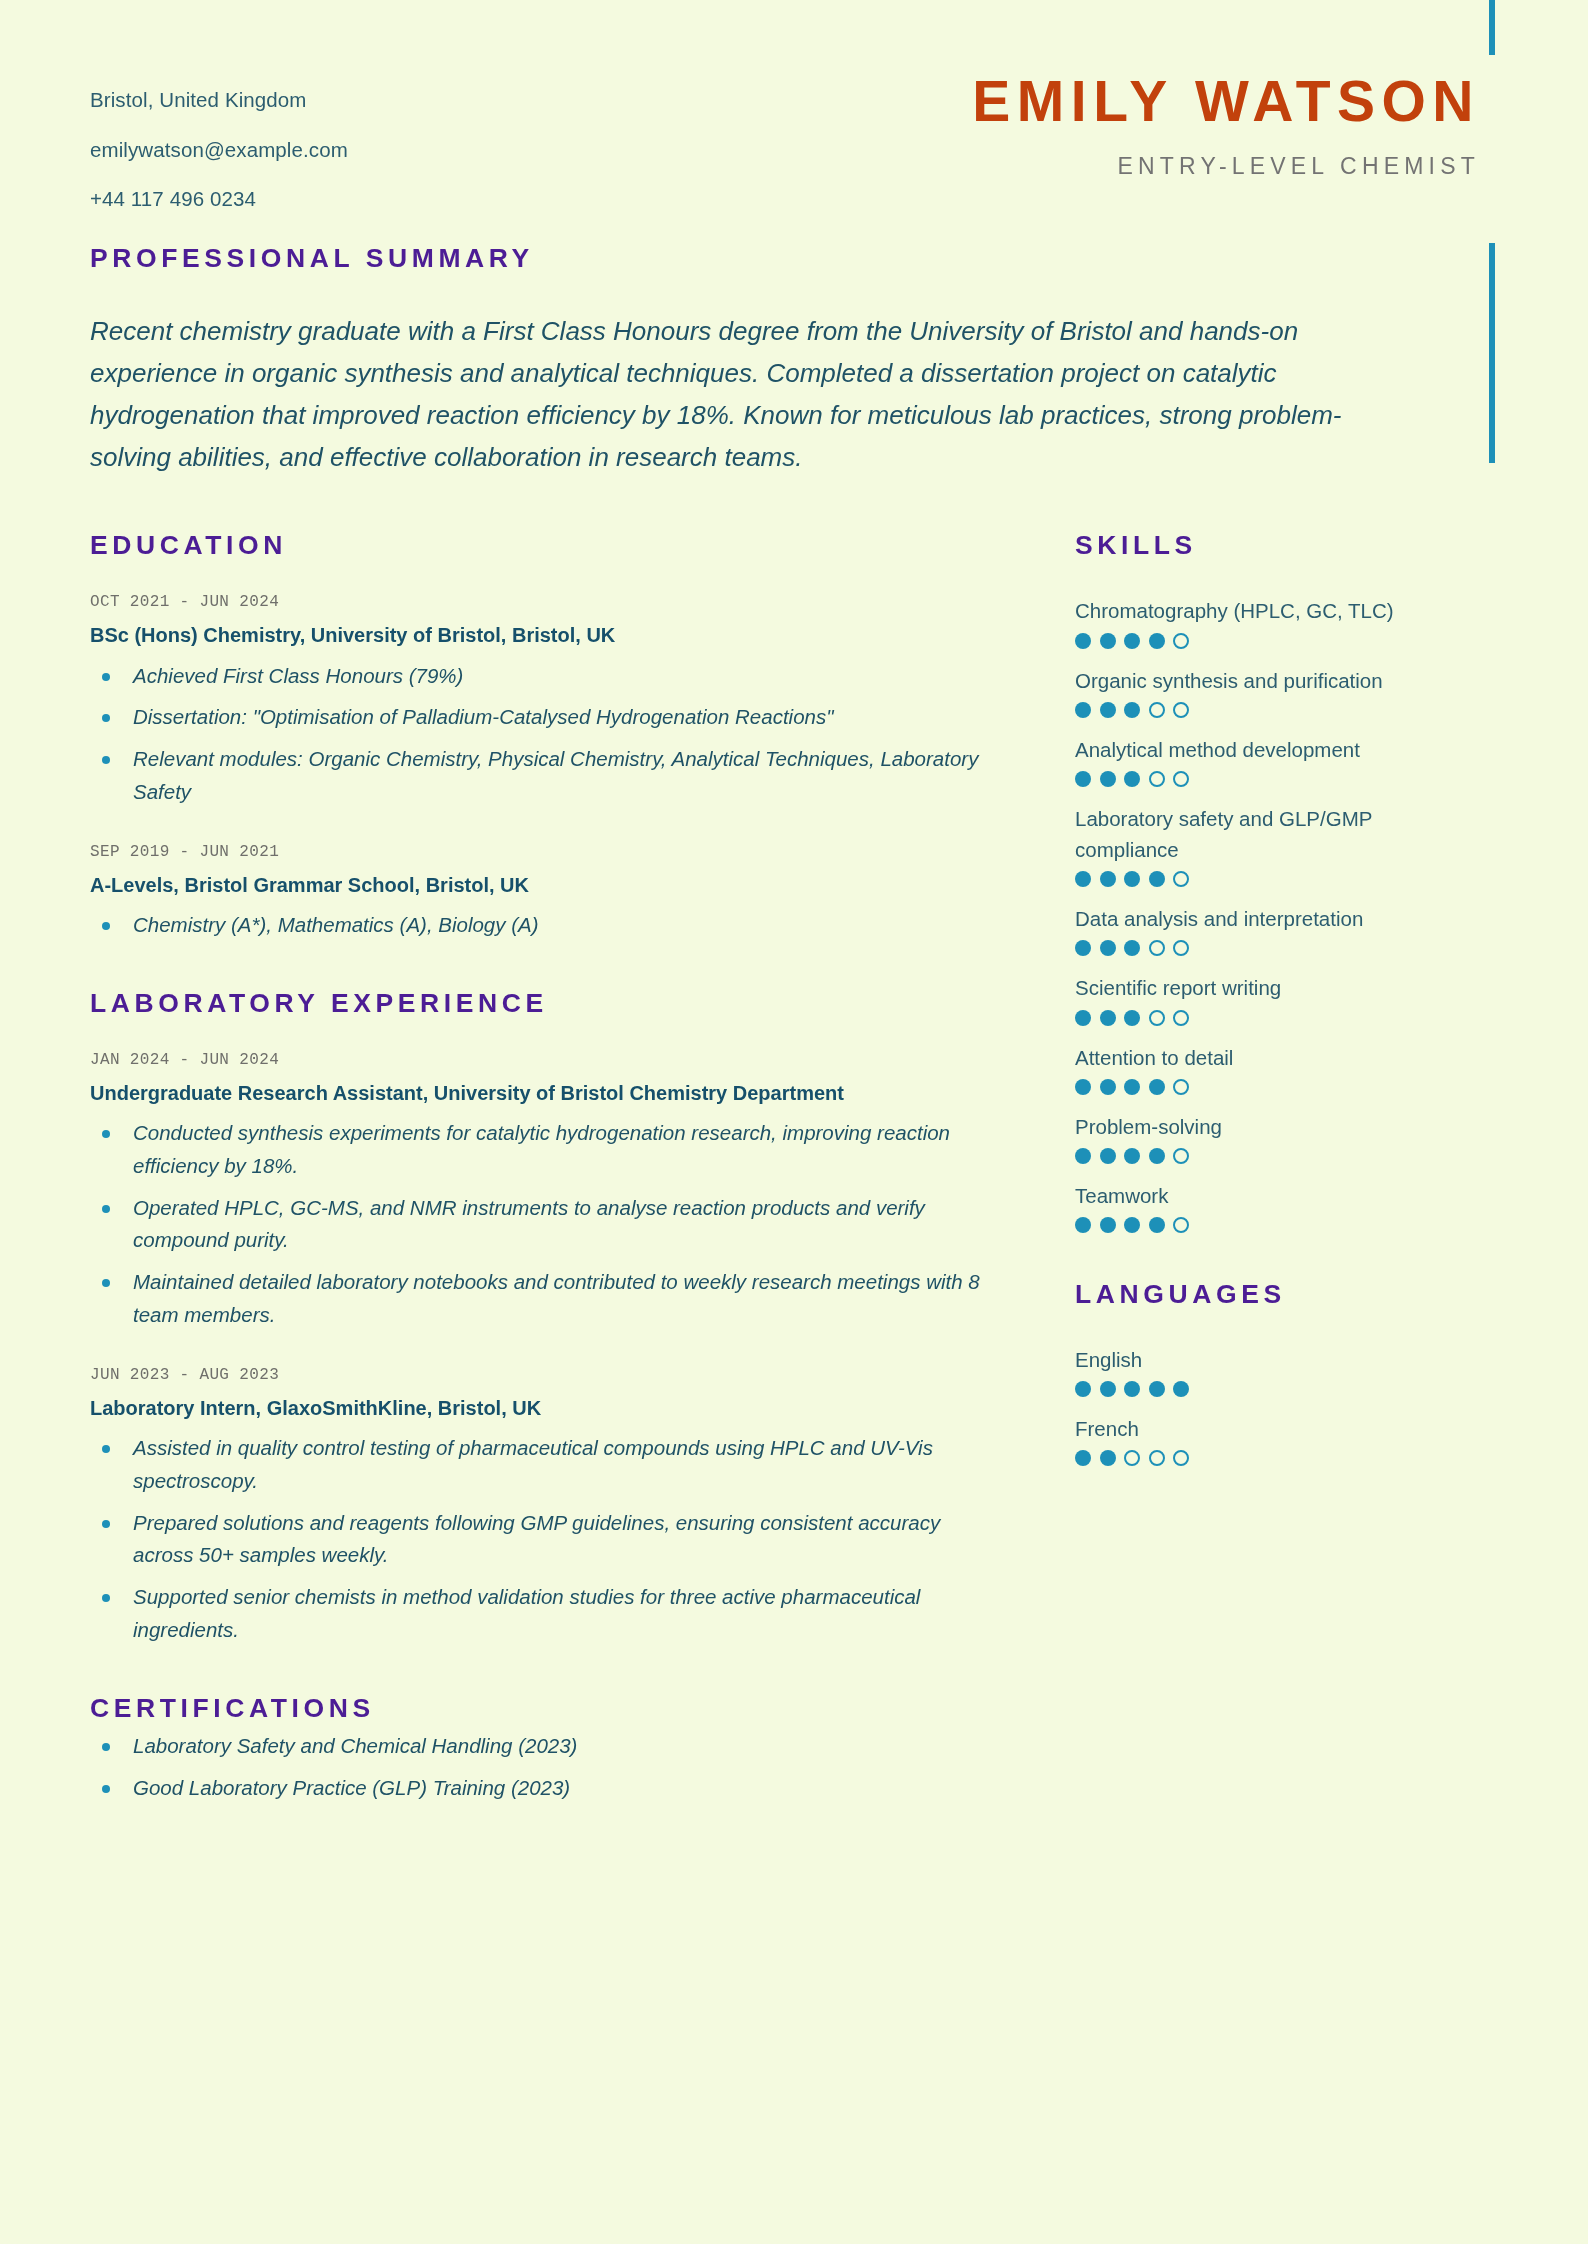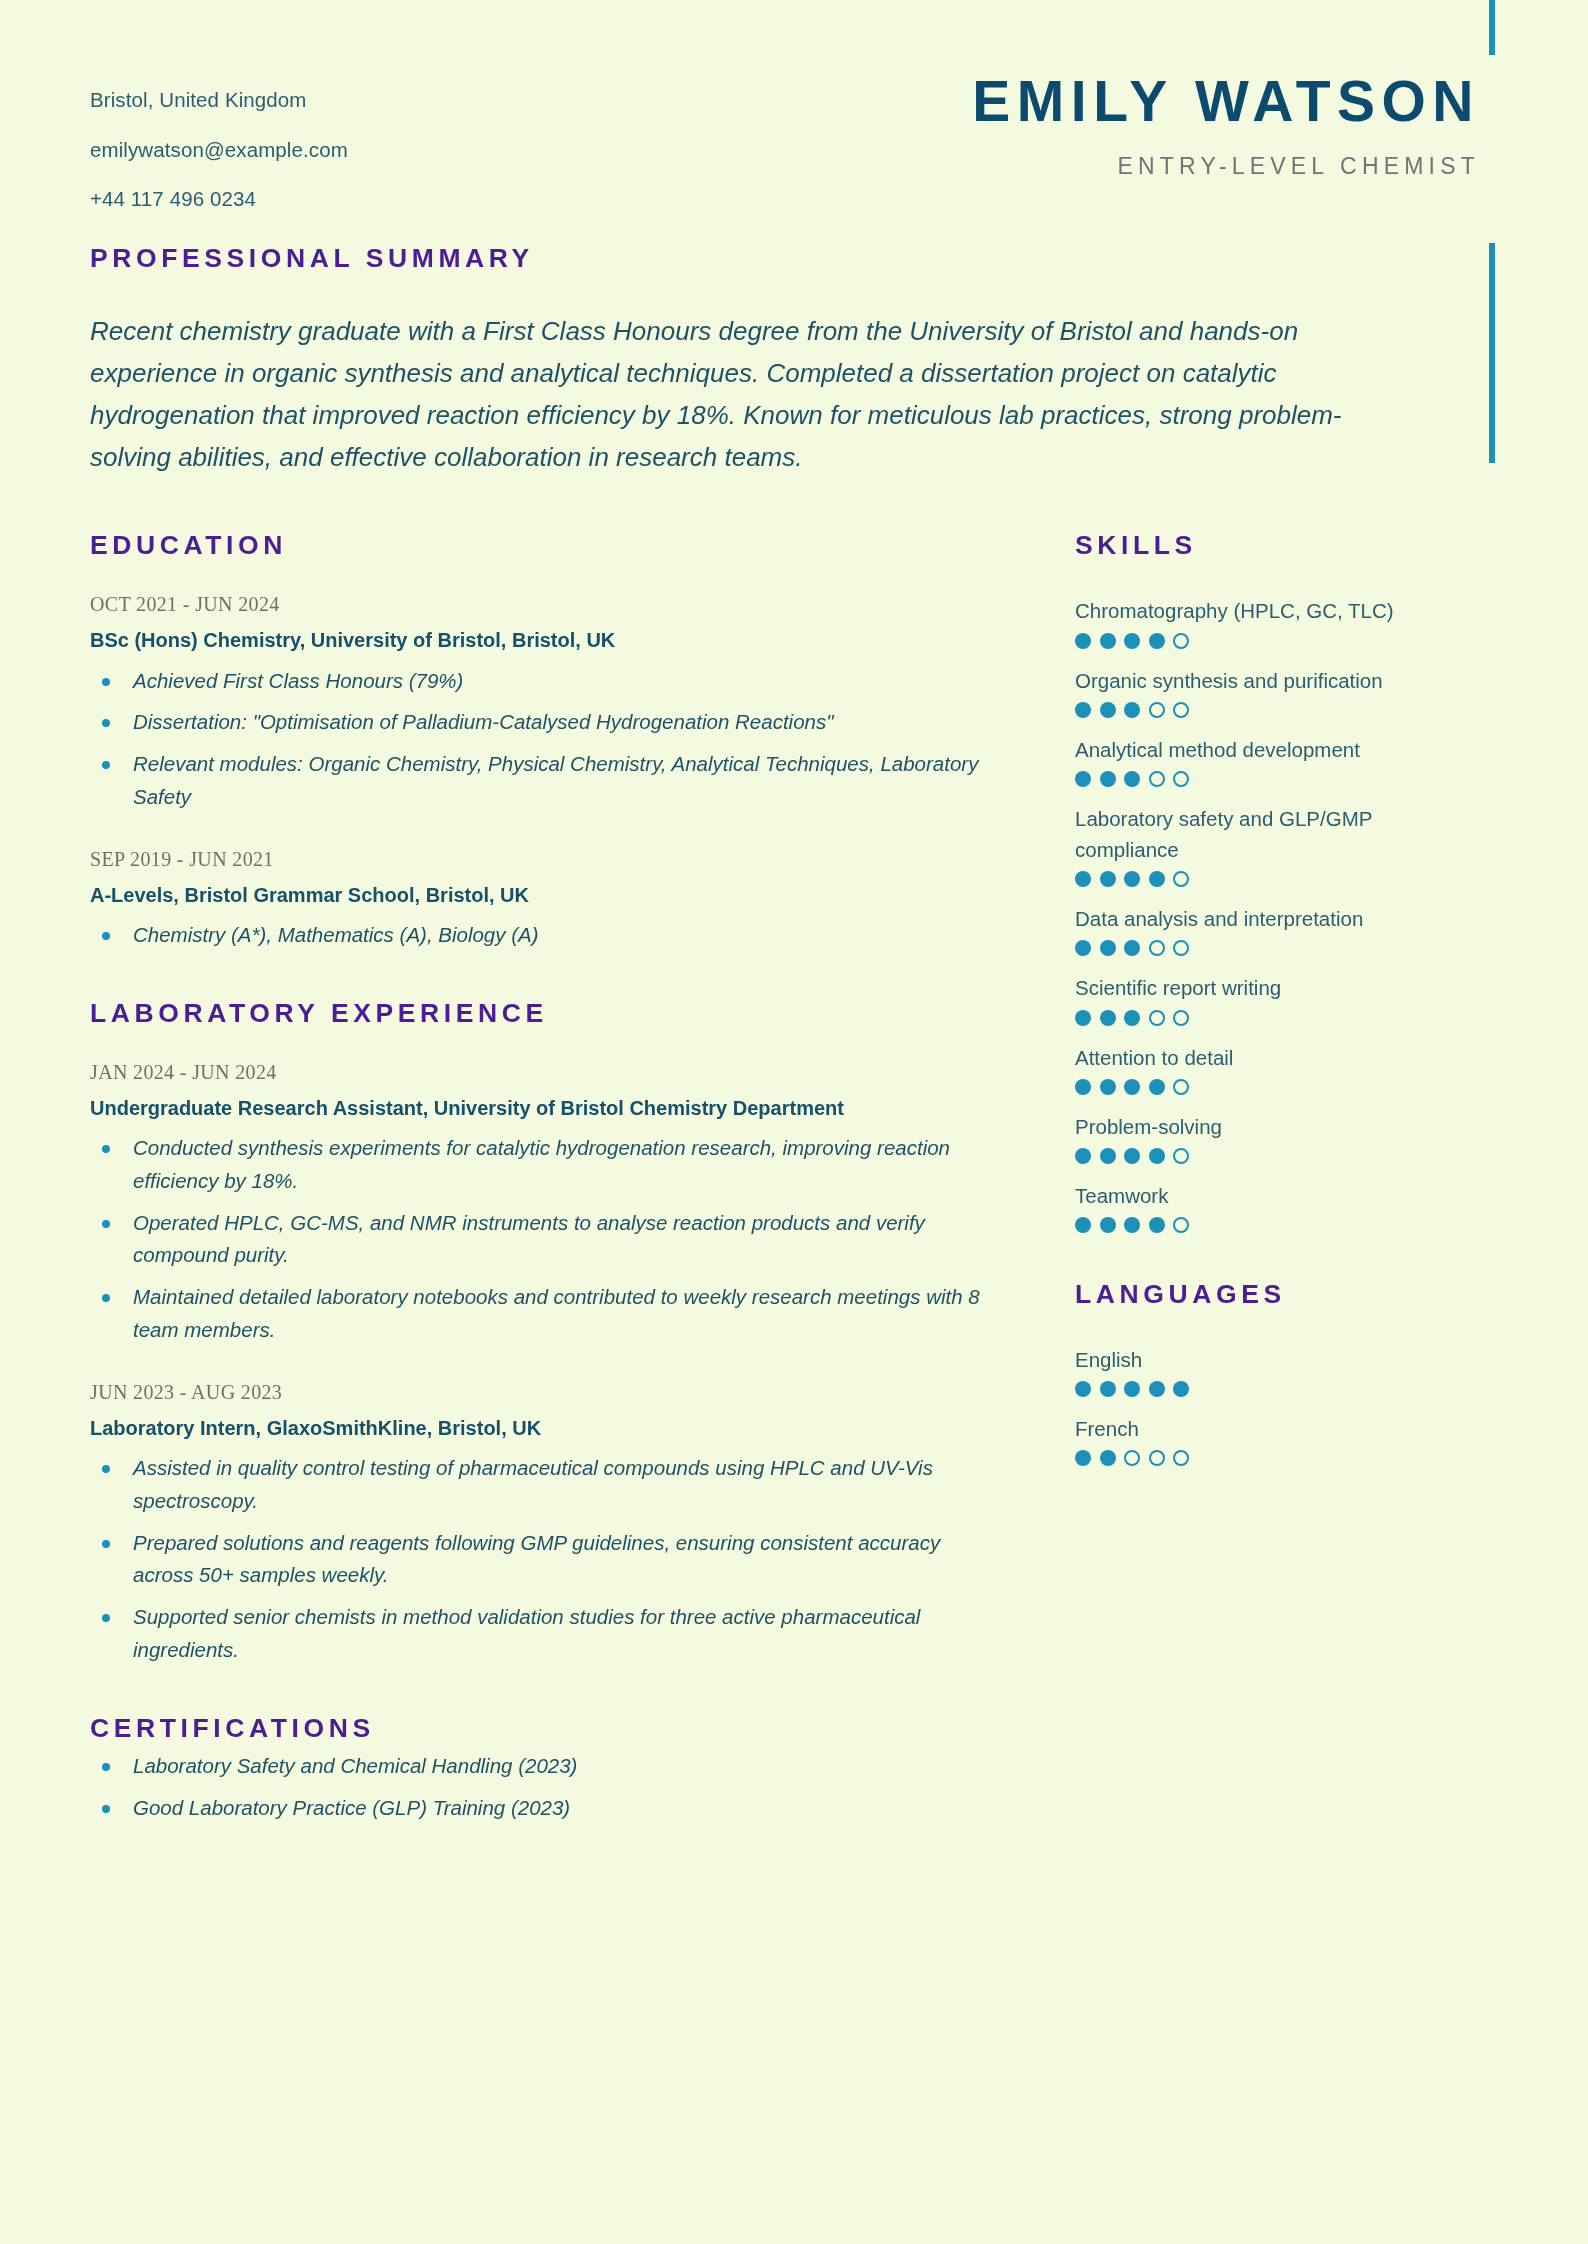--- a/index.html
+++ b/index.html
@@ -54,21 +54,21 @@
   }
   .identity-block {
     flex: 1;
     text-align: right;
     padding-right: 28px;
   }
   .full-name {
     font-size: 57px;
     font-weight: 700;
     letter-spacing: 6.5px;
-    color: #0c4a6e;
+    color: #c2410c;
     line-height: 1.04;
     white-space: nowrap;
   }
   .job-title {
     margin-top: 22px;
     font-size: 23px;
     letter-spacing: 5.2px;
     color: #737373;
     font-weight: 400;
     white-space: nowrap;
@@ -107,26 +107,26 @@
   .col-main  { width: 940px; padding-right: 40px; }
   .col-side  { width: 420px; padding-left: 45px; }
 
   .block { margin-bottom: 0; }
   .block + .block { margin-top: 46px; }
 
   .entry { margin-top: 34px; }
   .entry-first { margin-top: 32px; }
 
   .entry-date {
-    font-size: 20px;
+    font-size: 16px;
     letter-spacing: 0.35px;
     color: #6f6f6b;
     text-transform: uppercase;
     margin-bottom: 11px;
-    font-family: Liberation Serif, serif;
+    font-family: Liberation Mono, monospace;
   }
   .entry-title {
     font-size: 20px;
     font-weight: 700;
     color: #16506b;
     line-height: 1.36;
     margin-bottom: 10px;
   }
 
   ul.bullets { list-style: none; margin-top: 6px; }

